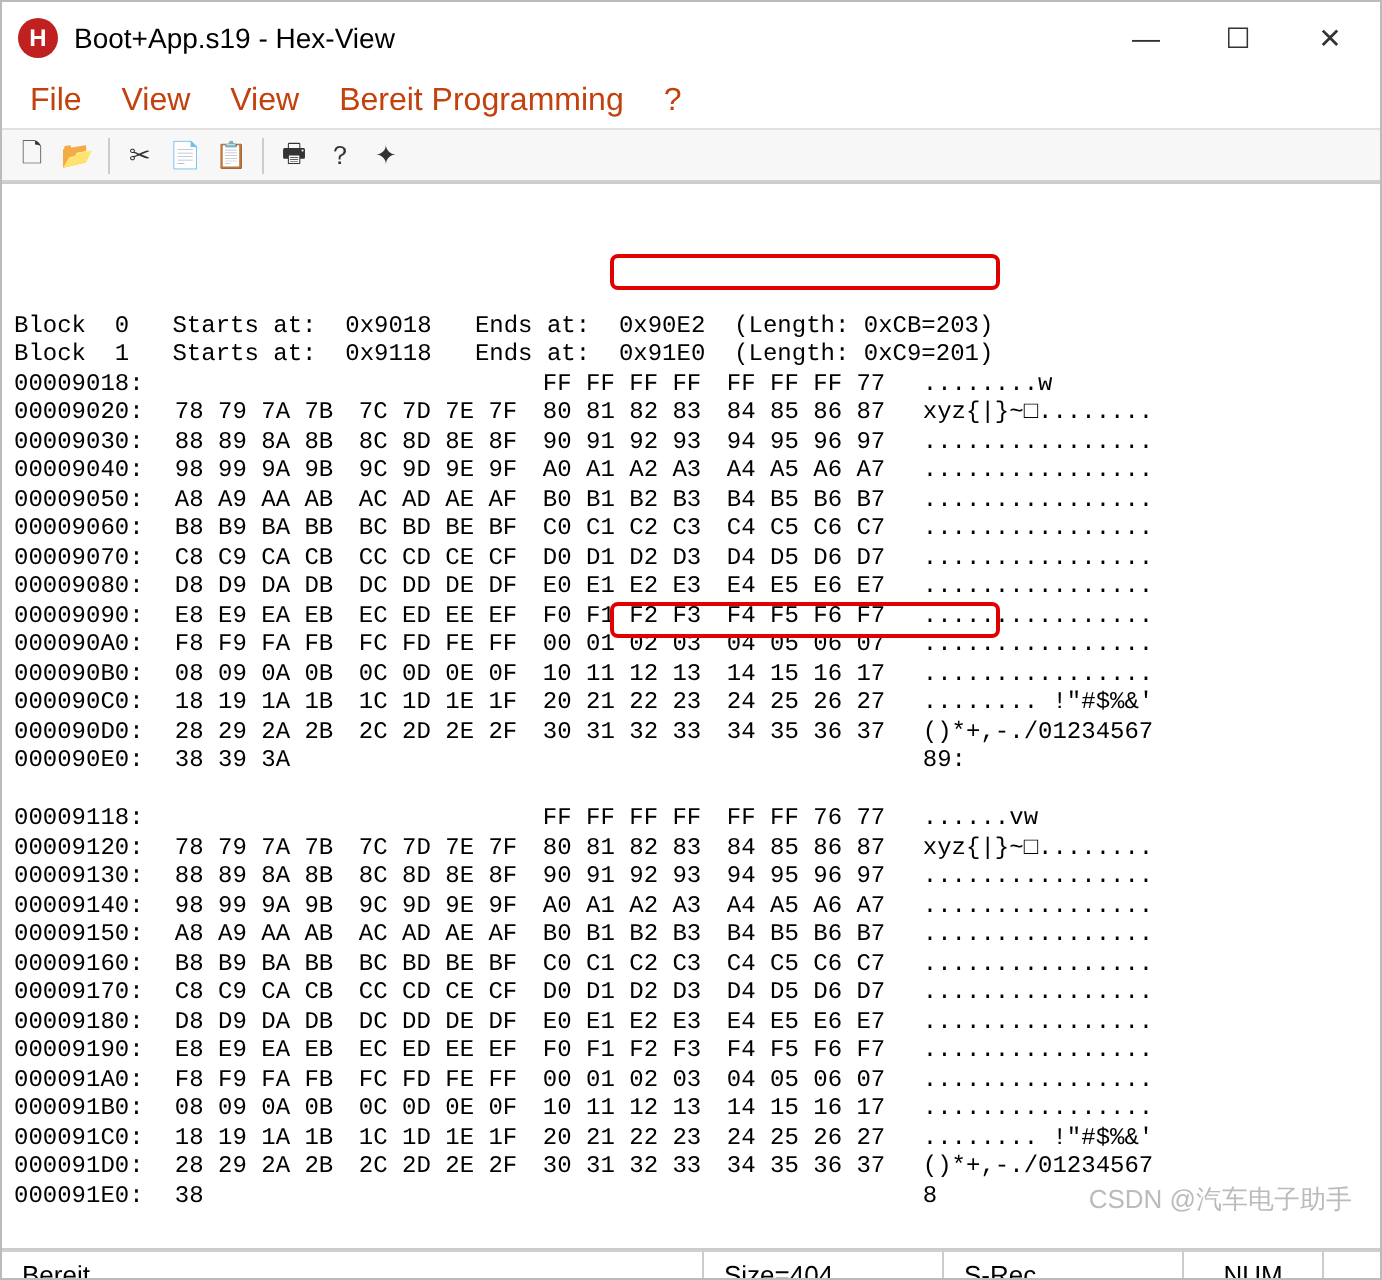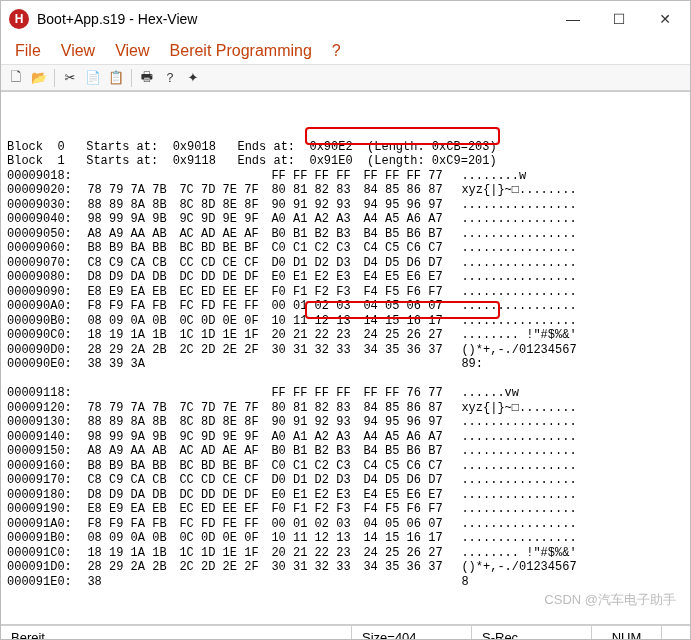--- a/index.html
+++ b/index.html
@@ -7,21 +7,21 @@
 .titlebar { height: 36px; display: flex; align-items: center; padding: 0 2px 0 8px; background: #fff; }
 .titlebar .icon { width: 20px; height: 20px; border-radius: 50%; background: #c02020; color: #fff; display: flex; align-items: center; justify-content: center; font-weight: bold; font-size: 12px; margin-right: 8px; }
 .titlebar .title { flex: 1; font-size: 14px; color: #000000; }
 .winbtns { display: flex; }
 .winbtn { width: 46px; height: 32px; display: flex; align-items: center; justify-content: center; color: #333; font-size: 14px; }
 .menubar { height: 28px; display: flex; align-items: center; padding: 0 6px; font-size: 16px; color: #c2410c; gap: 4px; border-bottom: 1px solid #e0e0e0; }
 .menuitem { padding: 2px 8px; }
 .toolbar { height: 26px; display: flex; align-items: center; padding: 2px 4px; gap: 1px; border-bottom: 1px solid #d0d0d0; background: #f7f7f7; }
 .tbtn { width: 22px; height: 22px; display: flex; align-items: center; justify-content: center; border: 1px solid transparent; font-size: 13px; color: #333; }
 .tsep { width: 1px; height: 18px; background: #ccc; margin: 0 3px; }
-.hexarea { font-family: Consolas, "Courier New", monospace; font-size: 12px; line-height: 14.5px; padding: 4px 6px; white-space: pre; background: #fff; height: 534px; overflow: hidden; position: relative; border-top: 1px solid #ccc; border-bottom: 1px solid #ccc; }
+.hexarea { font-family: Consolas, "Courier New", monospace; font-size: 12px; line-height: 14.5px; padding: 20px 6px; white-space: pre; background: #fff; height: 534px; overflow: hidden; position: relative; border-top: 1px solid #ccc; border-bottom: 1px solid #ccc; }
 .hexline { display: flex; align-items: flex-end; }
 .addr { width: 66px; }
 .g { width: 92px; }
 .ascii { padding-left: 6px; }
 .redbox1 { position: absolute; border: 2px solid #e00000; border-radius: 4px; left: 304px; top: 35px; width: 195px; height: 18px; pointer-events: none; }
 .redbox2 { position: absolute; border: 2px solid #e00000; border-radius: 4px; left: 304px; top: 209px; width: 195px; height: 18px; pointer-events: none; }
 .statusbar { height: 24px; display: flex; align-items: center; font-size: 13px; color: #000; border-top: 1px solid #d0d0d0; }
 .sb-cell { padding: 0 10px; border-right: 1px solid #ccc; height: 100%; display: flex; align-items: center; }
 .sb-flex { flex: 1; }
 .watermark { position: absolute; bottom: 30px; right: 14px; color: rgba(120,120,120,0.5); font-size: 13px; font-family: sans-serif; pointer-events: none; margin-top: 28px; }

